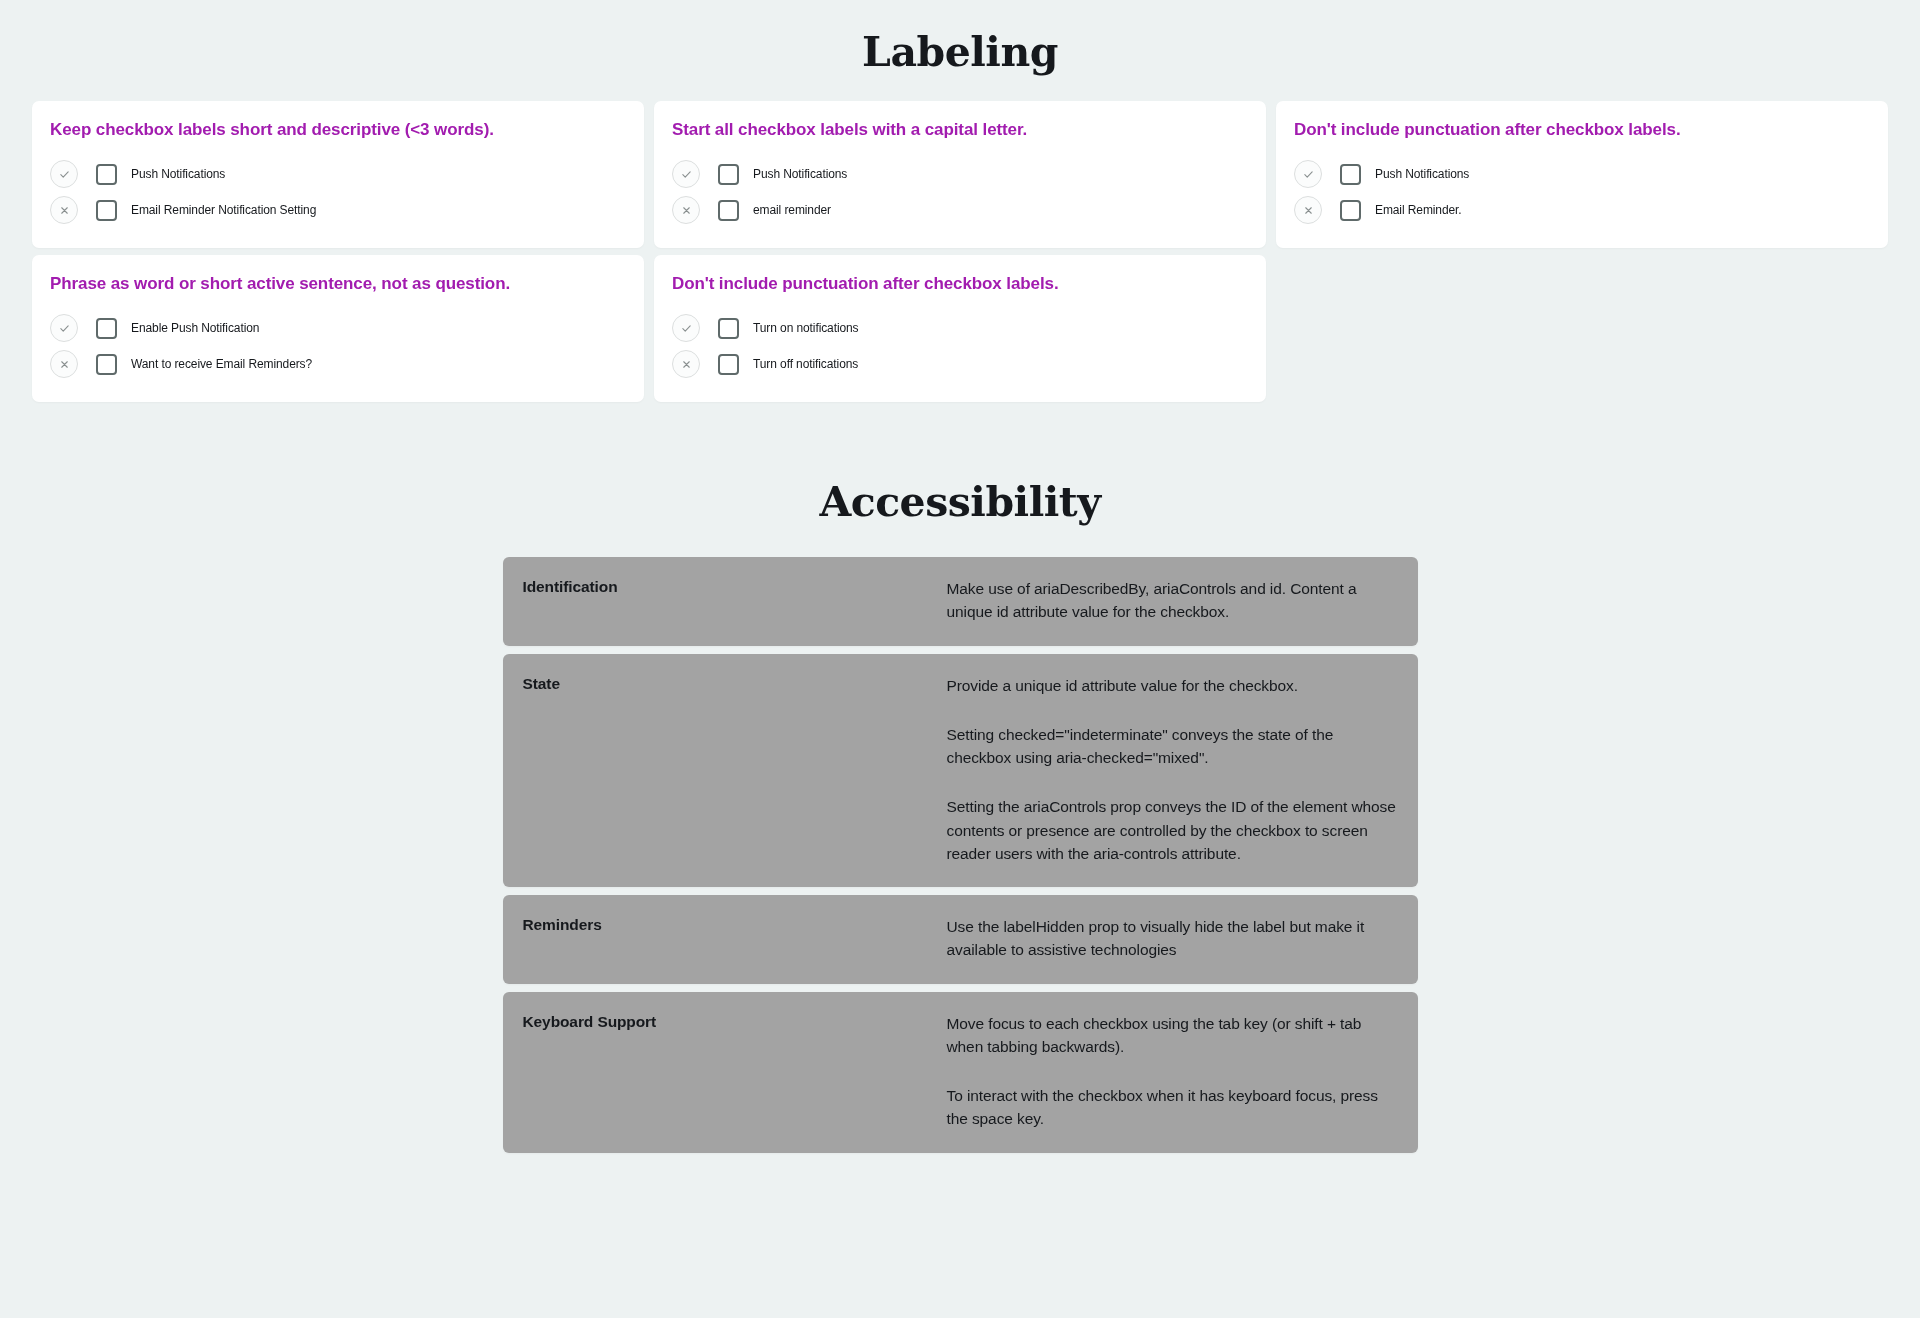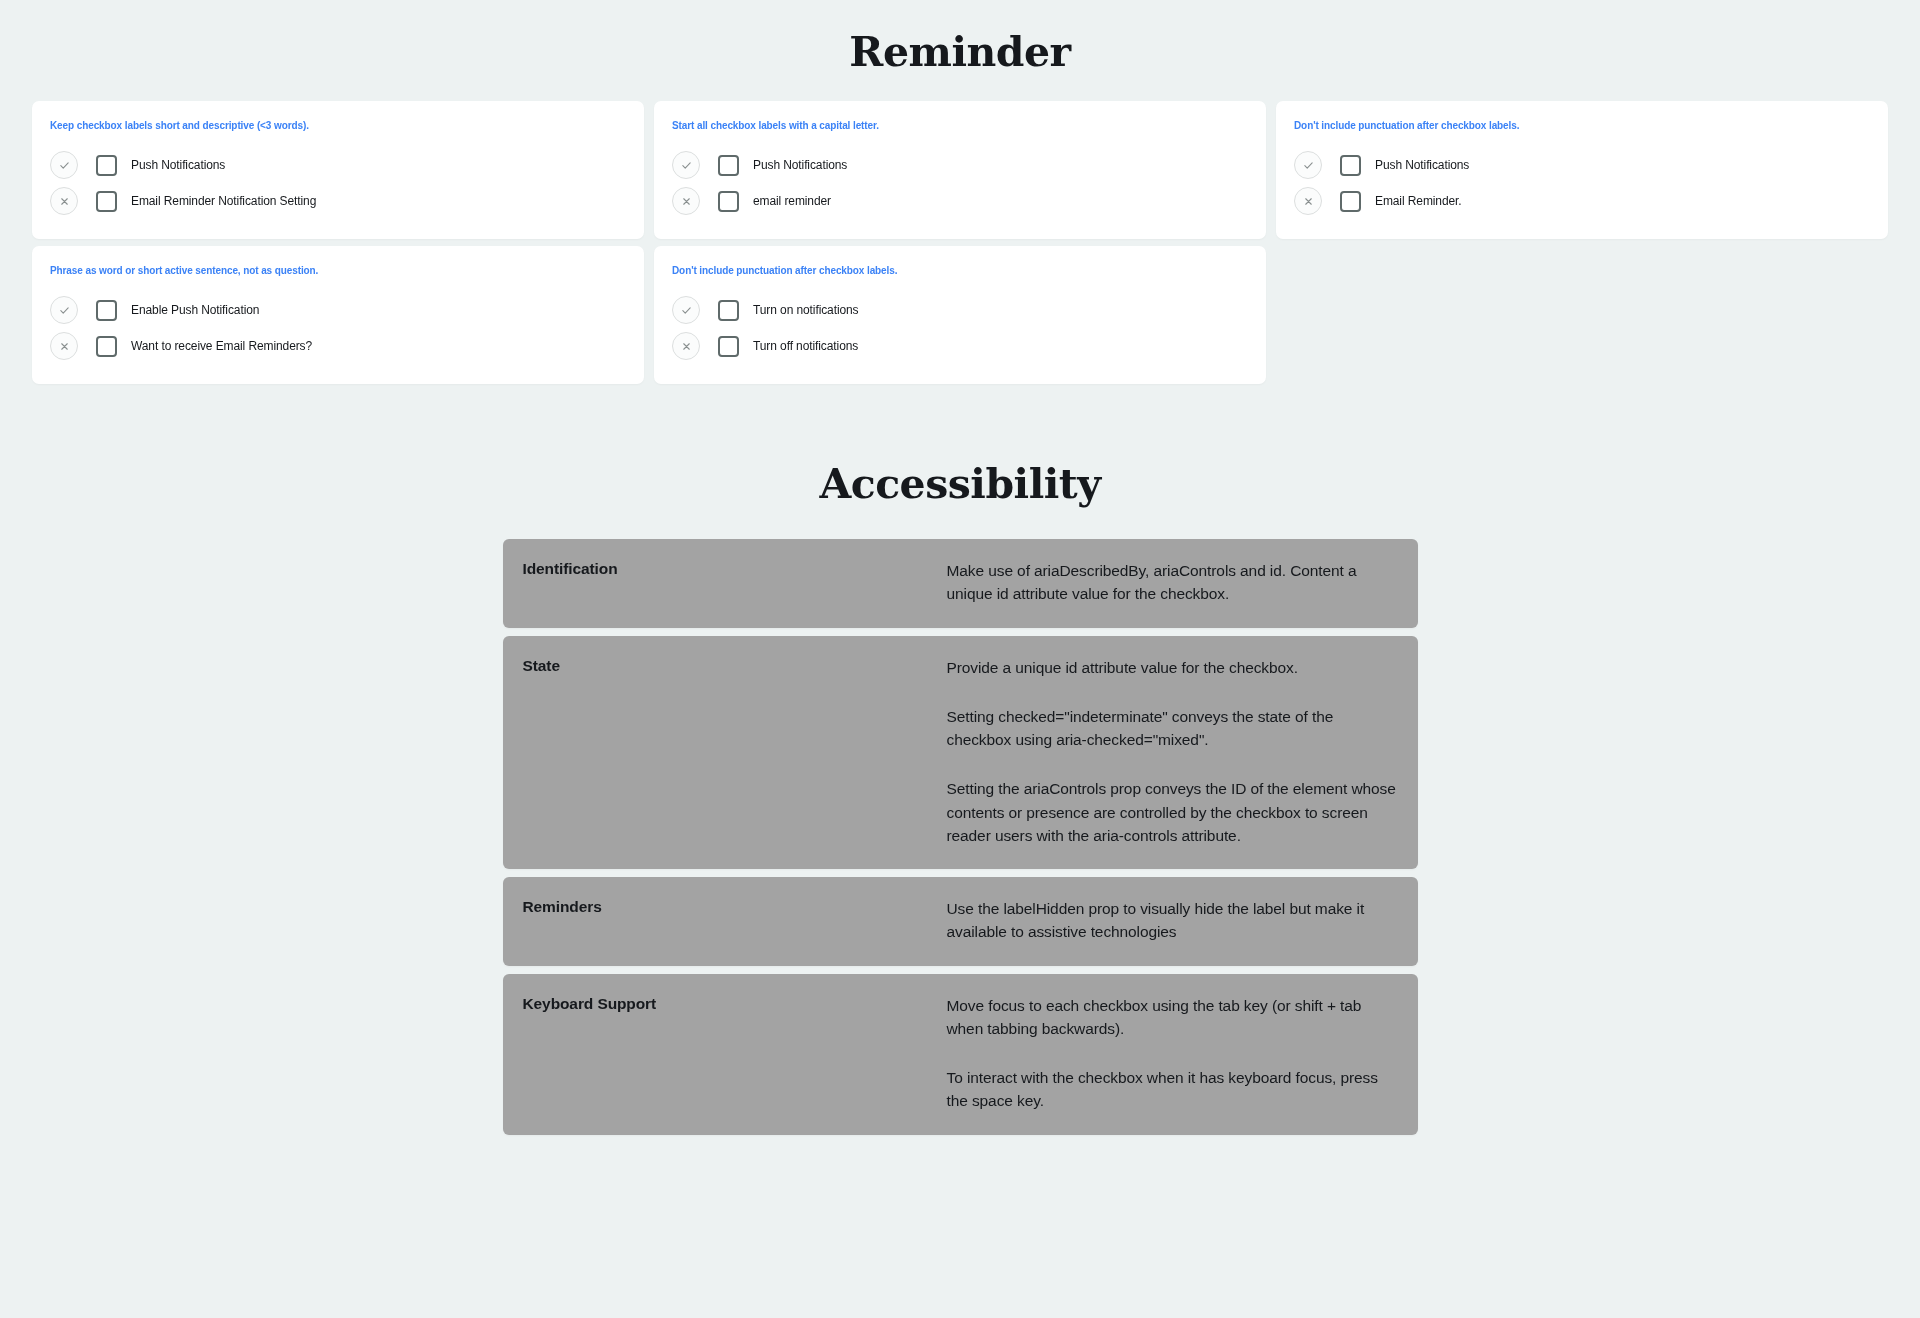--- a/index.html
+++ b/index.html
@@ -45,24 +45,24 @@
     gap: 7px 10px;
     align-items: start;
   }
   .guideline-card {
     background: #ffffff;
     border-radius: 7px;
     padding: 18px 18px 20px 18px;
     box-shadow: 0 1px 2px rgba(16,24,40,0.035);
   }
   .card-title {
-    font-size: 10px;
+    font-size: 17px;
     font-weight: bold;
     line-height: 1.3;
-    color: #3b82f6;
+    color: #a21caf;
     margin-bottom: 15px;
     letter-spacing: -0.1px;
   }
   .example-row {
     display: flex;
     align-items: center;
     gap: 14px;
     padding: 4px 0;
   }
   .verdict-badge {
@@ -129,21 +129,21 @@
   }
   .a11y-desc p {
     margin: 0 0 26px 0;
   }
   .a11y-desc p:last-child { margin-bottom: 0; }
 </style>
 </head>
 <body>
 
 <section class="content-section">
-  <h1 class="section-heading" id="content-heading">Reminder</h1>
+  <h1 class="section-heading" id="content-heading">Labeling</h1>
 
   <div class="card-grid">
 
     <div class="guideline-card">
       <div class="card-title">Keep checkbox labels short and descriptive (&lt;3 words).</div>
       <div class="example-row">
         <span class="verdict-badge">
           <svg width="11" height="11" viewBox="0 0 12 12" fill="none">
               <path d="M2 6.2 L4.6 8.8 L10 3.2" stroke="currentColor" stroke-width="1.2" stroke-linecap="round" stroke-linejoin="round"></path>
             </svg>

